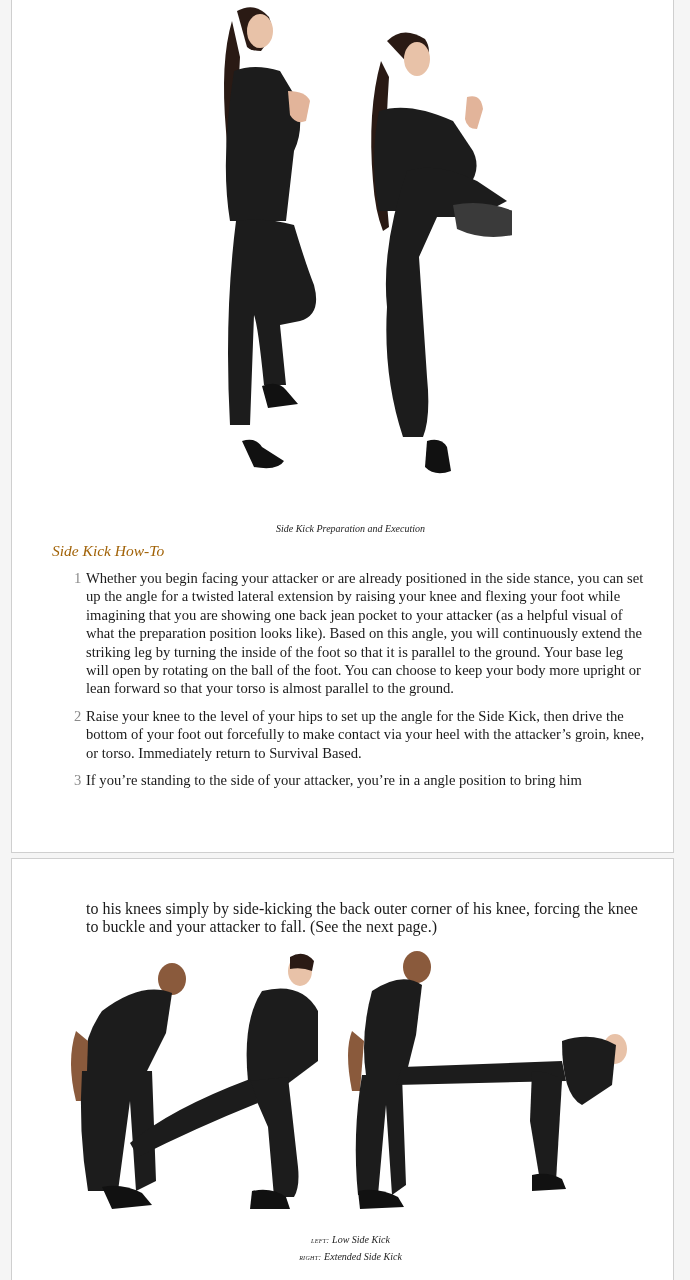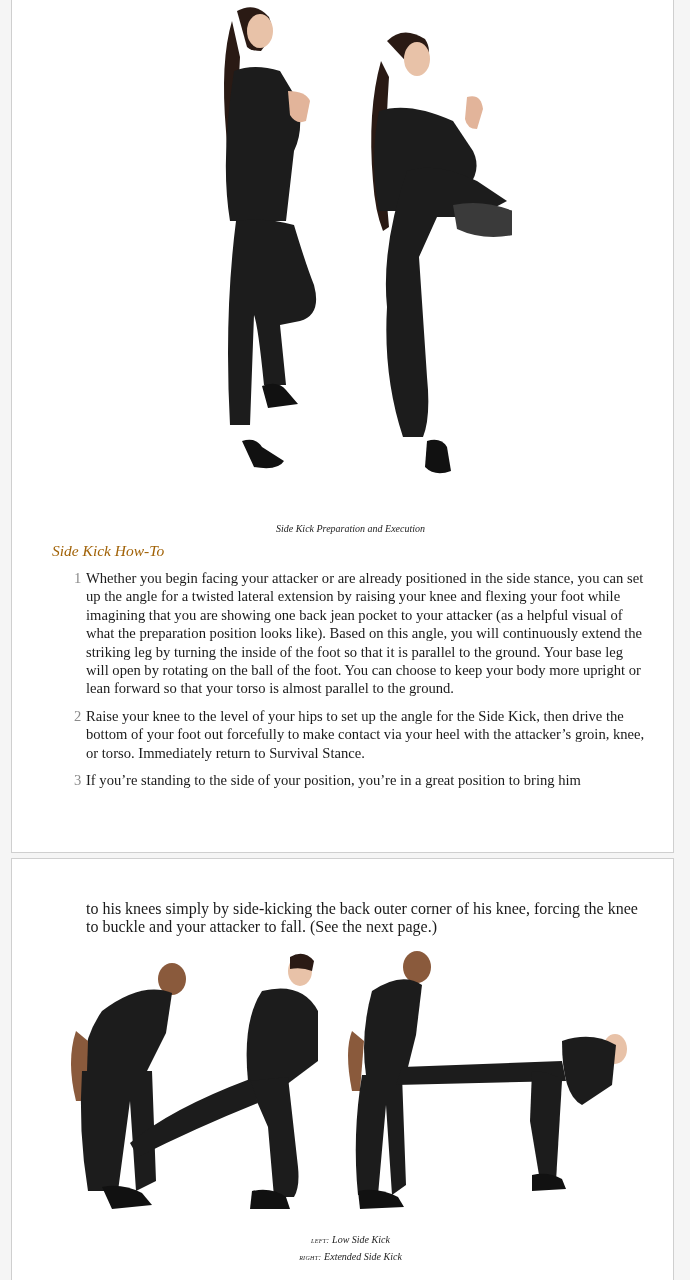--- a/index.html
+++ b/index.html
@@ -76,24 +76,24 @@
 
   <div class="caption" style="top:524px;">Side Kick Preparation and Execution</div>
 
   <div class="heading">Side Kick How-To</div>
 
   <ol class="steps" style="top:570px;">
     <li class="step">
       <span class="num">1</span><span>Whether you begin facing your attacker or are already positioned in the side stance, you can set up the angle for a twisted lateral extension by raising your knee and flexing your foot while imagining that you are showing one back jean pocket to your attacker (as a helpful visual of what the preparation position looks like). Based on this angle, you will continuously extend the striking leg by turning the inside of the foot so that it is parallel to the ground. Your base leg will open by rotating on the ball of the foot. You can choose to keep your body more upright or lean forward so that your torso is almost parallel to the ground.</span>
     </li>
     <li class="step">
-      <span class="num">2</span><span>Raise your knee to the level of your hips to set up the angle for the Side Kick, then drive the bottom of your foot out forcefully to make contact via your heel with the attacker’s groin, knee, or torso. Immediately return to Survival Stance.</span>
+      <span class="num">2</span><span>Raise your knee to the level of your hips to set up the angle for the Side Kick, then drive the bottom of your foot out forcefully to make contact via your heel with the attacker’s groin, knee, or torso. Immediately return to Survival Based.</span>
     </li>
     <li class="step">
-      <span class="num">3</span><span>If you’re standing to the side of your position, you’re in a great position to bring him</span>
+      <span class="num">3</span><span>If you’re standing to the side of your attacker, you’re in a angle position to bring him</span>
     </li>
   </ol>
 </div>
 
 <div id="page2" class="page">
   <div class="cont">to his knees simply by side-kicking the back outer corner of his knee, forcing the knee to buckle and your attacker to fall. (See the next page.)</div>
 
   <div class="figure" style="left:50px; top:92px; width:570px; height:280px;">
     <svg width="570" height="280" viewBox="0 0 570 280">
       <g fill="#1c1c1c">

